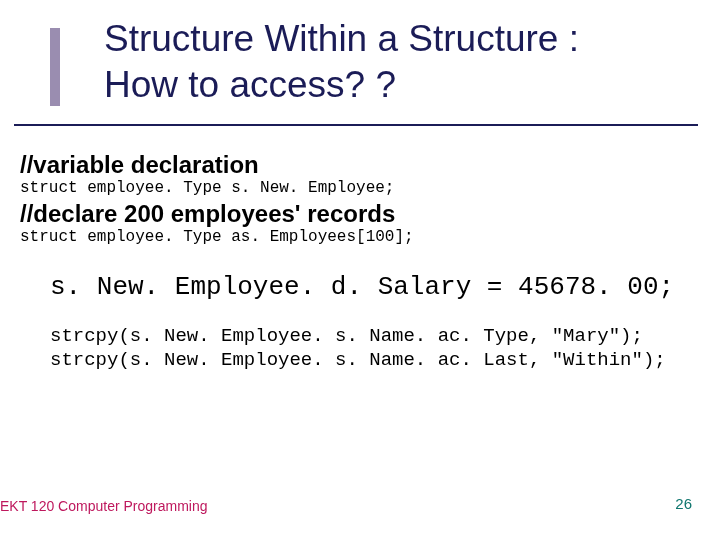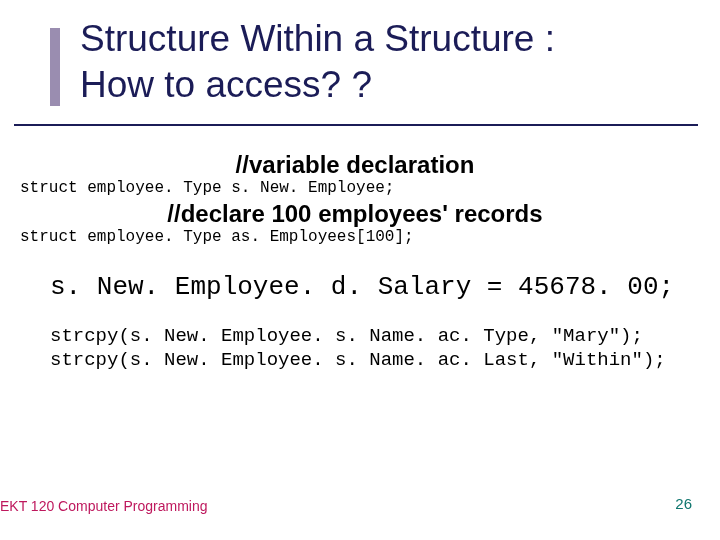--- a/index.html
+++ b/index.html
@@ -30,21 +30,21 @@
     left: 50px;
     top: 28px;
     width: 10px;
     height: 78px;
     background: #9a8db0;
   }
   .title-text {
     font-size: 37px;
     line-height: 1.25;
     color: #1b1c57;
-    padding-left: 20px;
+    padding-left: 44px;
     font-weight: 400;
   }
   .title-underline {
     position: absolute;
     left: 14px;
     right: 22px;
     top: 124px;
     height: 2px;
     background: #1b1c57;
   }
@@ -59,21 +59,20 @@
     font-family: "Courier New", monospace;
     font-size: 16px;
     line-height: 1.22;
     white-space: pre;
   }
   .bold {
     font-weight: 700;
     font-family: Verdana, Arial, sans-serif;
     font-size: 24px;
     line-height: 1.22;
-    text-align: center;
   }
   .block2 {
     margin-top: 24px;
     padding-left: 30px;
   }
   .block2 .code-line {
     font-size: 26px;
   }
   .block3 {
     margin-top: 22px;
@@ -112,21 +111,21 @@
     <div class="title-text">Structure Within a Structure :</div>
     <div class="title-text">How to access? ?</div>
   </div>
 
   <div class="title-underline"></div>
 
   <div class="body">
 
     <div class="bold">//variable declaration</div>
     <div class="code-line">struct employee. Type s. New. Employee;</div>
-    <div class="bold">//declare 100 employees' records</div>
+    <div class="bold">//declare 200 employees' records</div>
     <div class="code-line">struct employee. Type as. Employees[100];</div>
 
     <div class="block2">
       <div class="code-line">s. New. Employee. d. Salary = 45678. 00;</div>
     </div>
 
     <div class="block3">
       <div class="code-line">strcpy(s. New. Employee. s. Name. ac. Type, "Mary");</div>
       <div class="code-line">strcpy(s. New. Employee. s. Name. ac. Last, "Within");</div>
     </div>

